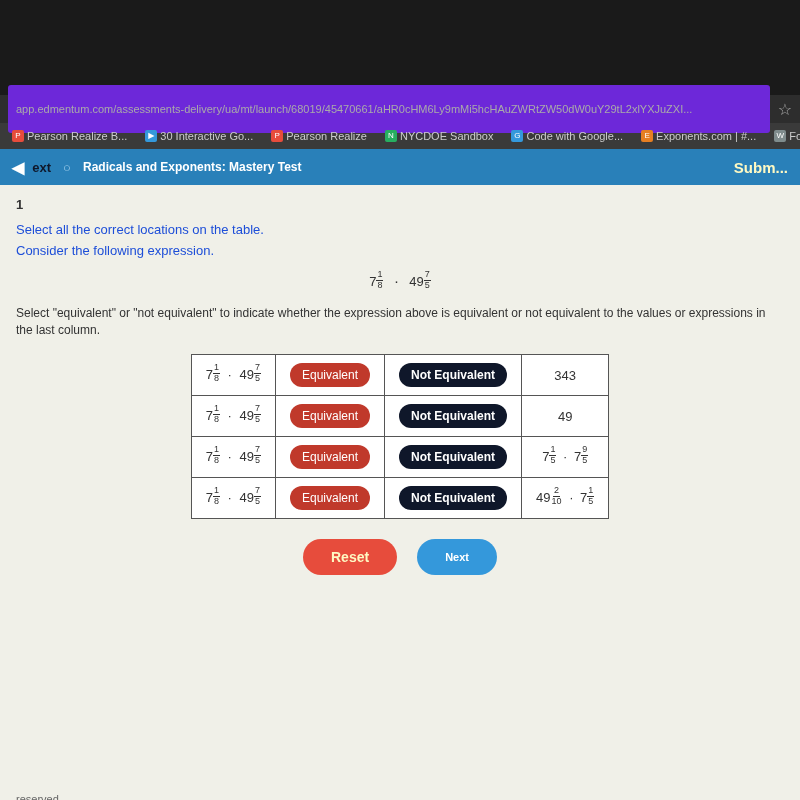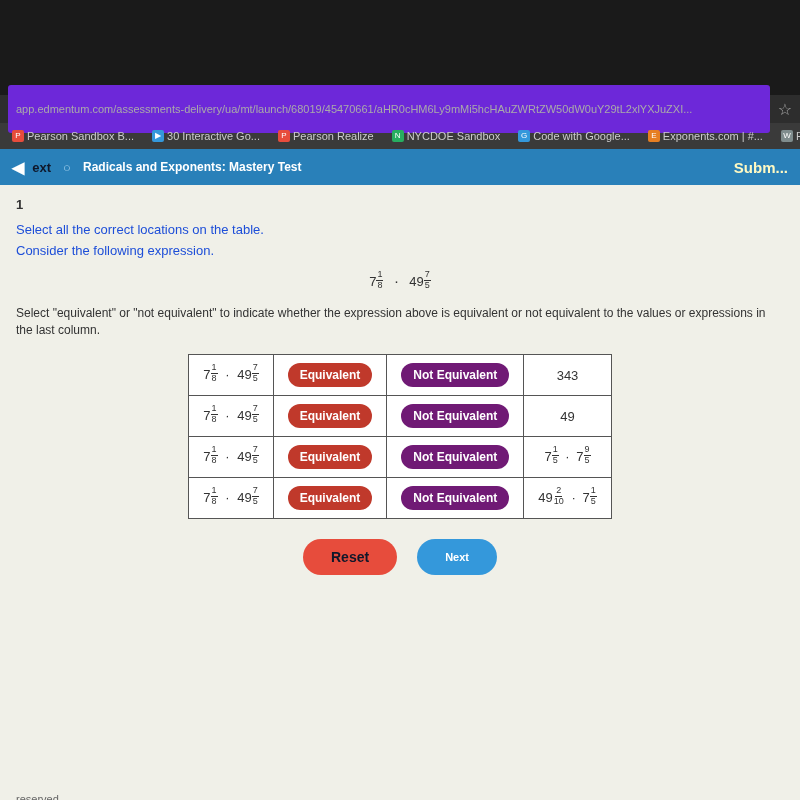--- a/index.html
+++ b/index.html
@@ -181,25 +181,25 @@
     }
 
     .btn-equivalent {
       background: #c0392b;
       color: white;
       border: none;
       padding: 5px 12px;
       border-radius: 12px;
       cursor: pointer;
       font-size: 12px;
-      font-weight: bold;
+      font-weight: normal;
     }
 
     .btn-not-equivalent {
-      background: #701a75;
+      background: #0f172a;
       color: white;
       border: none;
       padding: 5px 12px;
       border-radius: 12px;
       cursor: pointer;
       font-size: 12px;
       font-weight: bold;
     }
 
     .base-exp {
@@ -233,21 +233,21 @@
     
     .bottom-buttons {
       display: flex;
       justify-content: center;
       gap: 20px;
       margin-top: 20px;
     }
 
     .btn-reset {
       background: #e74c3c;
-      color: #0f172a;
+      color: #fef9c3;
       border: none;
       padding: 10px 28px;
       border-radius: 20px;
       cursor: pointer;
       font-size: 14px;
       font-weight: bold;
     }
 
     .btn-next {
       background: #3498db;
@@ -276,21 +276,21 @@
 </div>
 
 <div class="address-bar">
   <span class="address-bar-url">app.edmentum.com/assessments-delivery/ua/mt/launch/68019/45470661/aHR0cHM6Ly9mMi5hcHAuZWRtZW50dW0uY29tL2xlYXJuZXI...</span>
   <span style="margin-left:8px; color:#aaa; font-size:16px;">☆</span>
 </div>
 
 <div class="bookmarks-bar">
   <div class="bookmark-item">
     <span class="bookmark-icon">P</span>
-    <span>Pearson Sandbox B...</span>
+    <span>Pearson Realize B...</span>
   </div>
   <div class="bookmark-item">
     <span class="bookmark-icon bookmark-icon-blue">▶</span>
     <span>30 Interactive Go...</span>
   </div>
   <div class="bookmark-item">
     <span class="bookmark-icon">P</span>
     <span>Pearson Realize</span>
   </div>
   <div class="bookmark-item">

